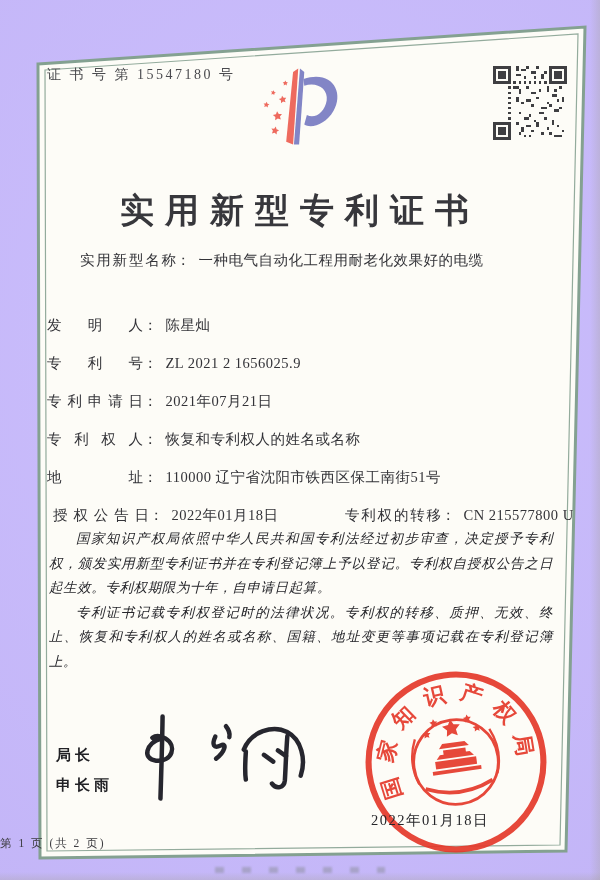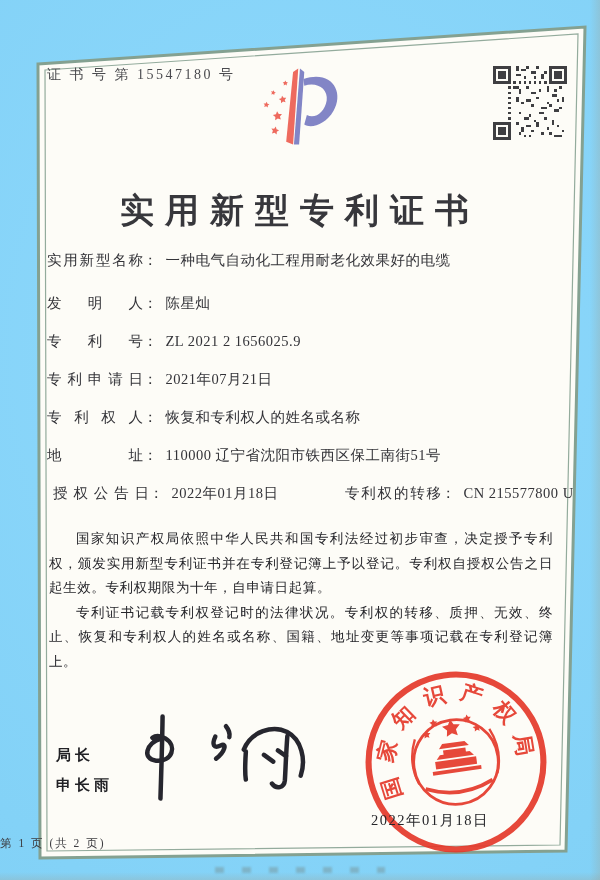--- a/index.html
+++ b/index.html
@@ -1,18 +1,18 @@
 <!DOCTYPE html>
 <html><head>
 <meta charset="utf-8">
 <style>
   html,body{margin:0;padding:0;background:#e9e6da;}
   .stage{
     position:relative;width:600px;height:880px;overflow:hidden;
-    background:#7dd3fc;
+    background:#c4b5fd;
     font-family:"Liberation Serif","DejaVu Serif",serif;
     color:#2e2e33;
   }
   .stage::after{ 
     content:"";position:absolute;inset:0;pointer-events:none;
     background:
       linear-gradient(to left, rgba(160,158,140,.28), rgba(160,158,140,0) 10px),
       linear-gradient(to top,  rgba(160,158,140,.25), rgba(160,158,140,0) 8px),
       radial-gradient(120% 100% at 50% 40%, rgba(255,255,255,.14), rgba(120,120,100,.05));
   }
@@ -22,30 +22,30 @@
 
   .cert-no{position:absolute;left:47px;top:66px;font-size:14px;letter-spacing:2.5px;color:#4a4a4e;}
   .logo{position:absolute;left:250px;top:58px;}
   .qr{position:absolute;left:493px;top:66px;}
 
   .title{position:absolute;left:0;right:0;top:176px;text-align:center;
     font-size:34px;font-weight:600;letter-spacing:11px;color:#37373c;margin-top:12px;}
 
   .fields{position:absolute;left:47px;right:40px;top:250px;font-size:14.5px;color:#333338;}
   .frow{line-height:21px;margin-bottom:17px;white-space:nowrap;}
-  .frow.first{margin-bottom:22px;}
+  .frow.first{margin-bottom:44px;padding-left:33px;}
   .flabel{display:inline-block;width:96px;text-align:justify;text-align-last:justify;vertical-align:top;}
   .fcolon{display:inline-block;margin-right:8px;}
   .fvalue{letter-spacing:.5px;}
   .grant{display:flex;padding-left:6px;}
   .gleft{width:292px;flex:0 0 292px;}
 
   .paras{position:absolute;left:49px;right:47px;top:527px;
     font-size:13.5px;line-height:1.82;letter-spacing:.6px;color:#26262b;
-    text-align:justify;}
+    font-style:italic;text-align:justify;}
   .paras p{margin:0;text-indent:2em;}
 
   .signer{position:absolute;left:56px;top:740px;font-size:15px;font-weight:600;
     letter-spacing:4px;color:#222226;line-height:30px;}
   .signature{position:absolute;left:128px;top:706px;}
 
   .seal{position:absolute;left:362px;top:668px;transform:rotate(-8deg);opacity:.92;}
   .seal-date{position:absolute;left:371px;top:811px;z-index:5;font-size:14.5px;
     letter-spacing:1.5px;color:#26262a;}
 

